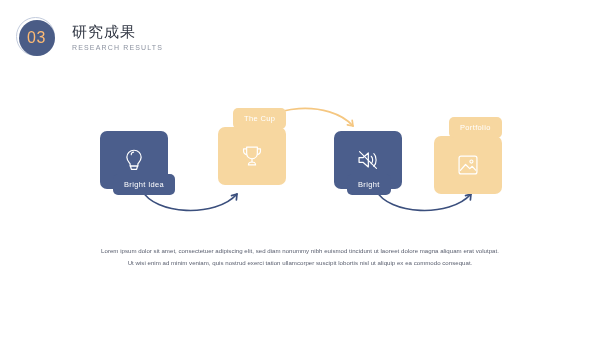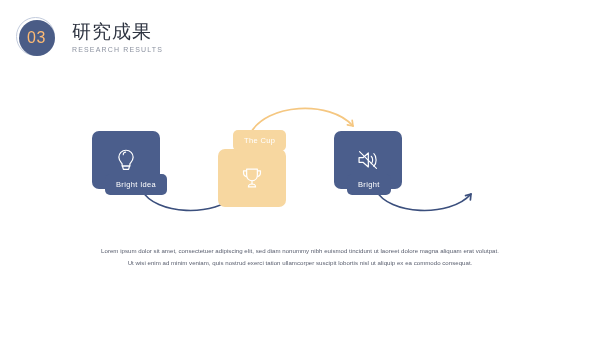--- a/index.html
+++ b/index.html
@@ -60,21 +60,21 @@
     display: flex;
     align-items: center;
     justify-content: center;
     box-sizing: border-box;
   }
   #header-text {
     margin-left: 15px;
     line-height: 1;
   }
   #title-cn {
-    font-size: 19px;
+    font-size: 15px;
     color: #2f3542;
     letter-spacing: 1px;
     font-weight: normal;
     margin: 0 0 5px 0;
   }
   #title-en {
     font-size: 7px;
     color: #8d93a1;
     letter-spacing: 1.15px;
     margin: 0;
@@ -114,25 +114,25 @@
     box-sizing: border-box;
     font-size: 7.5px;
     color: #ffffff;
     letter-spacing: 0.35px;
     white-space: nowrap;
   }
   .chip.blue { background: #4b5e8c; }
   .chip.tan  { background: #f7d7a0; }
 
   
-  #group-1 { left: 92px; top: 131px; width: 132px; height: 80px; }
+  #group-1 { left: 100px; top: 131px; width: 132px; height: 80px; }
   #group-1 .card { left: 0;  top: 0; }
   #group-1 .chip { left: 13px; top: 43px; }
 
-  #group-2 { left: 218px; top: 130px; width: 120px; height: 85px; padding-left: 40px; }
+  #group-2 { left: 218px; top: 108px; width: 120px; height: 85px; padding-left: 40px; }
   #group-2 .card { left: 0;  top: 19px; }
   #group-2 .chip { left: 15px; top: 0px; }
 
   #group-3 { left: 334px; top: 131px; width: 120px; height: 80px; }
   #group-3 .card { left: 0;  top: 0; }
   #group-3 .chip { left: 13px; top: 43px; }
 
   #group-4 { left: 434px; top: 117px; width: 120px; height: 85px; }
   #group-4 .card { left: 0;  top: 19px; }
   #group-4 .chip { left: 15px; top: 0px; }
@@ -222,16 +222,26 @@
       <svg class="card-icon" viewBox="0 0 32 32">
         <path d="M5 13.2 L 9.8 13.2 L 16.4 7.4 L 16.4 24.6 L 9.8 18.8 L 5 18.8 Z" fill="none" stroke="#ffffff" stroke-width="1.5" stroke-linejoin="round"></path>
         <path d="M20 11.4 C 22.3 13.6, 22.3 18.4, 20 20.6" fill="none" stroke="#ffffff" stroke-width="1.4" stroke-linecap="round"></path>
         <path d="M23.2 8.2 C 26.9 11.6, 26.9 20.4, 23.2 23.8" fill="none" stroke="#ffffff" stroke-width="1.4" stroke-linecap="round"></path>
         <path d="M5.6 5.6 L 26.4 26.4" fill="none" stroke="#ffffff" stroke-width="1.4" stroke-linecap="round"></path>
       </svg>
     </div>
     <div class="chip blue">Bright</div>
   </div>
 
+  <div class="group" id="group-4">
+    <div class="card tan">
+      <svg class="card-icon" viewBox="0 0 32 32">
+        <rect x="5" y="5" width="22" height="22" rx="2.4" fill="none" stroke="#ffffff" stroke-width="1.5"></rect>
+        <circle cx="20.2" cy="11.8" r="1.9" fill="none" stroke="#ffffff" stroke-width="1.4"></circle>
+        <path d="M6.6 22.6 L 13 15.4 L 18.2 20.4 L 21.2 17.6 L 25.4 22.2" fill="none" stroke="#ffffff" stroke-width="1.5" stroke-linejoin="round" stroke-linecap="round"></path>
+      </svg>
+    </div>
+    <div class="chip tan">Portfolio</div>
+  </div>
 
   <div id="body-text">Lorem ipsum dolor sit amet, consectetuer adipiscing elit, sed diam nonummy nibh euismod tincidunt ut laoreet dolore magna aliquam erat volutpat. Ut wisi enim ad minim veniam, quis nostrud exerci tation ullamcorper suscipit lobortis nisl ut aliquip ex ea commodo consequat.</div>
 
 </div>
 
 </body></html>

